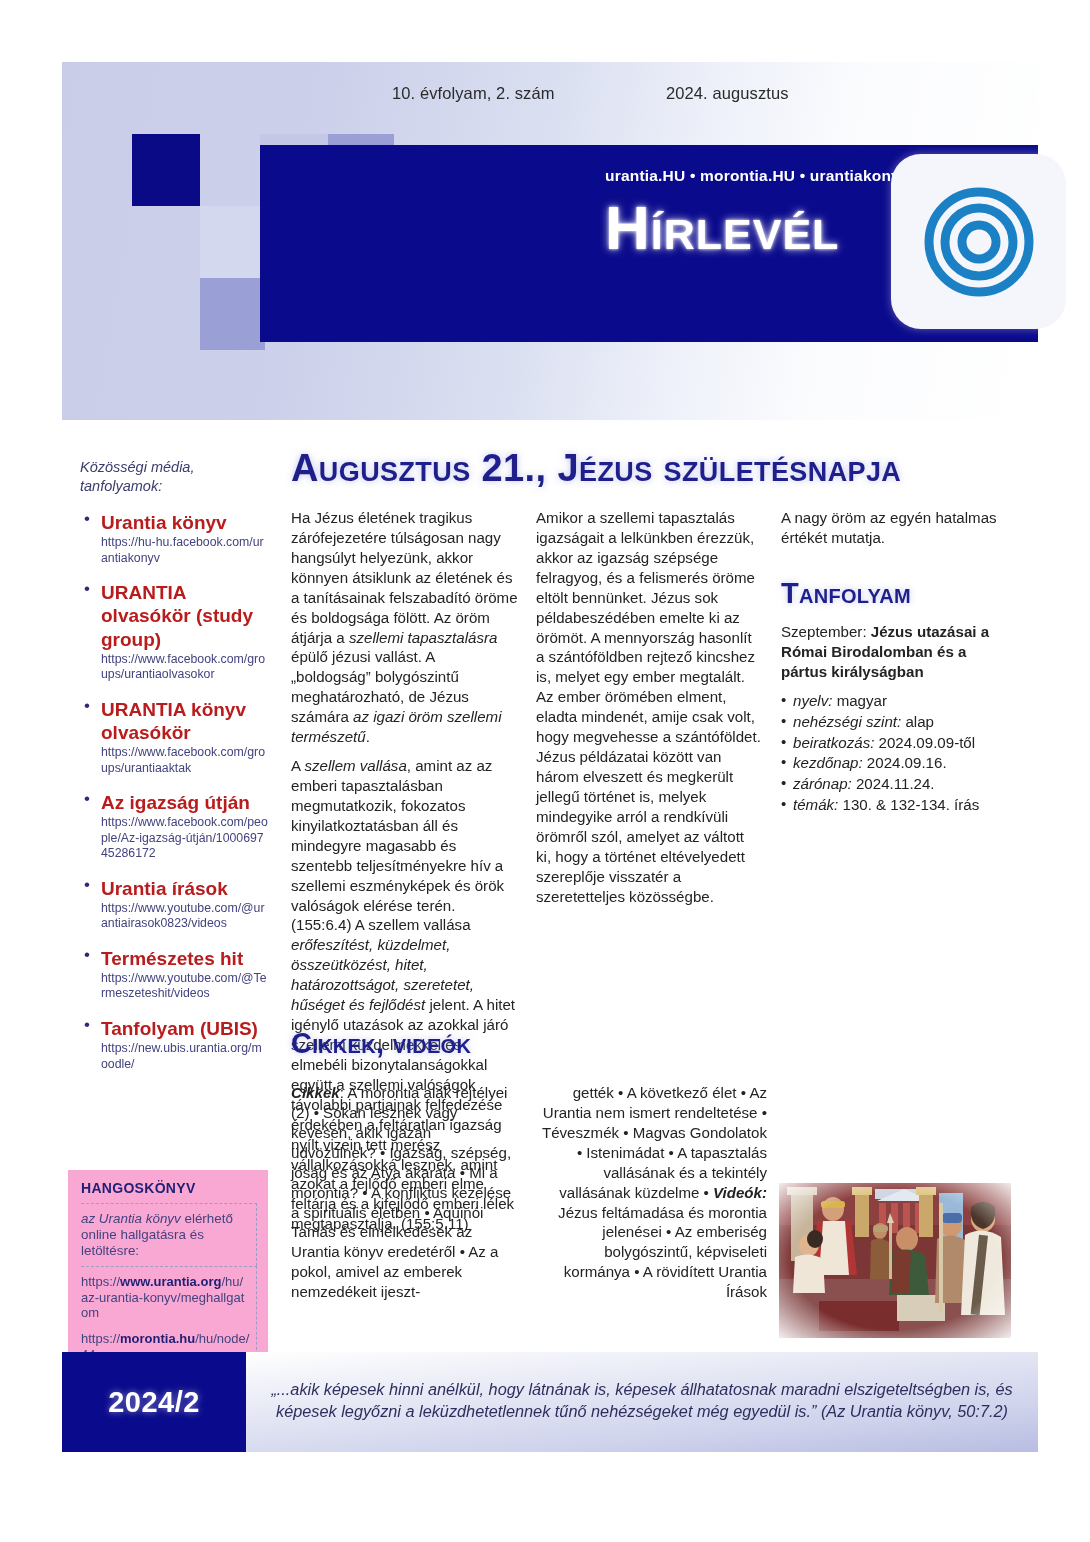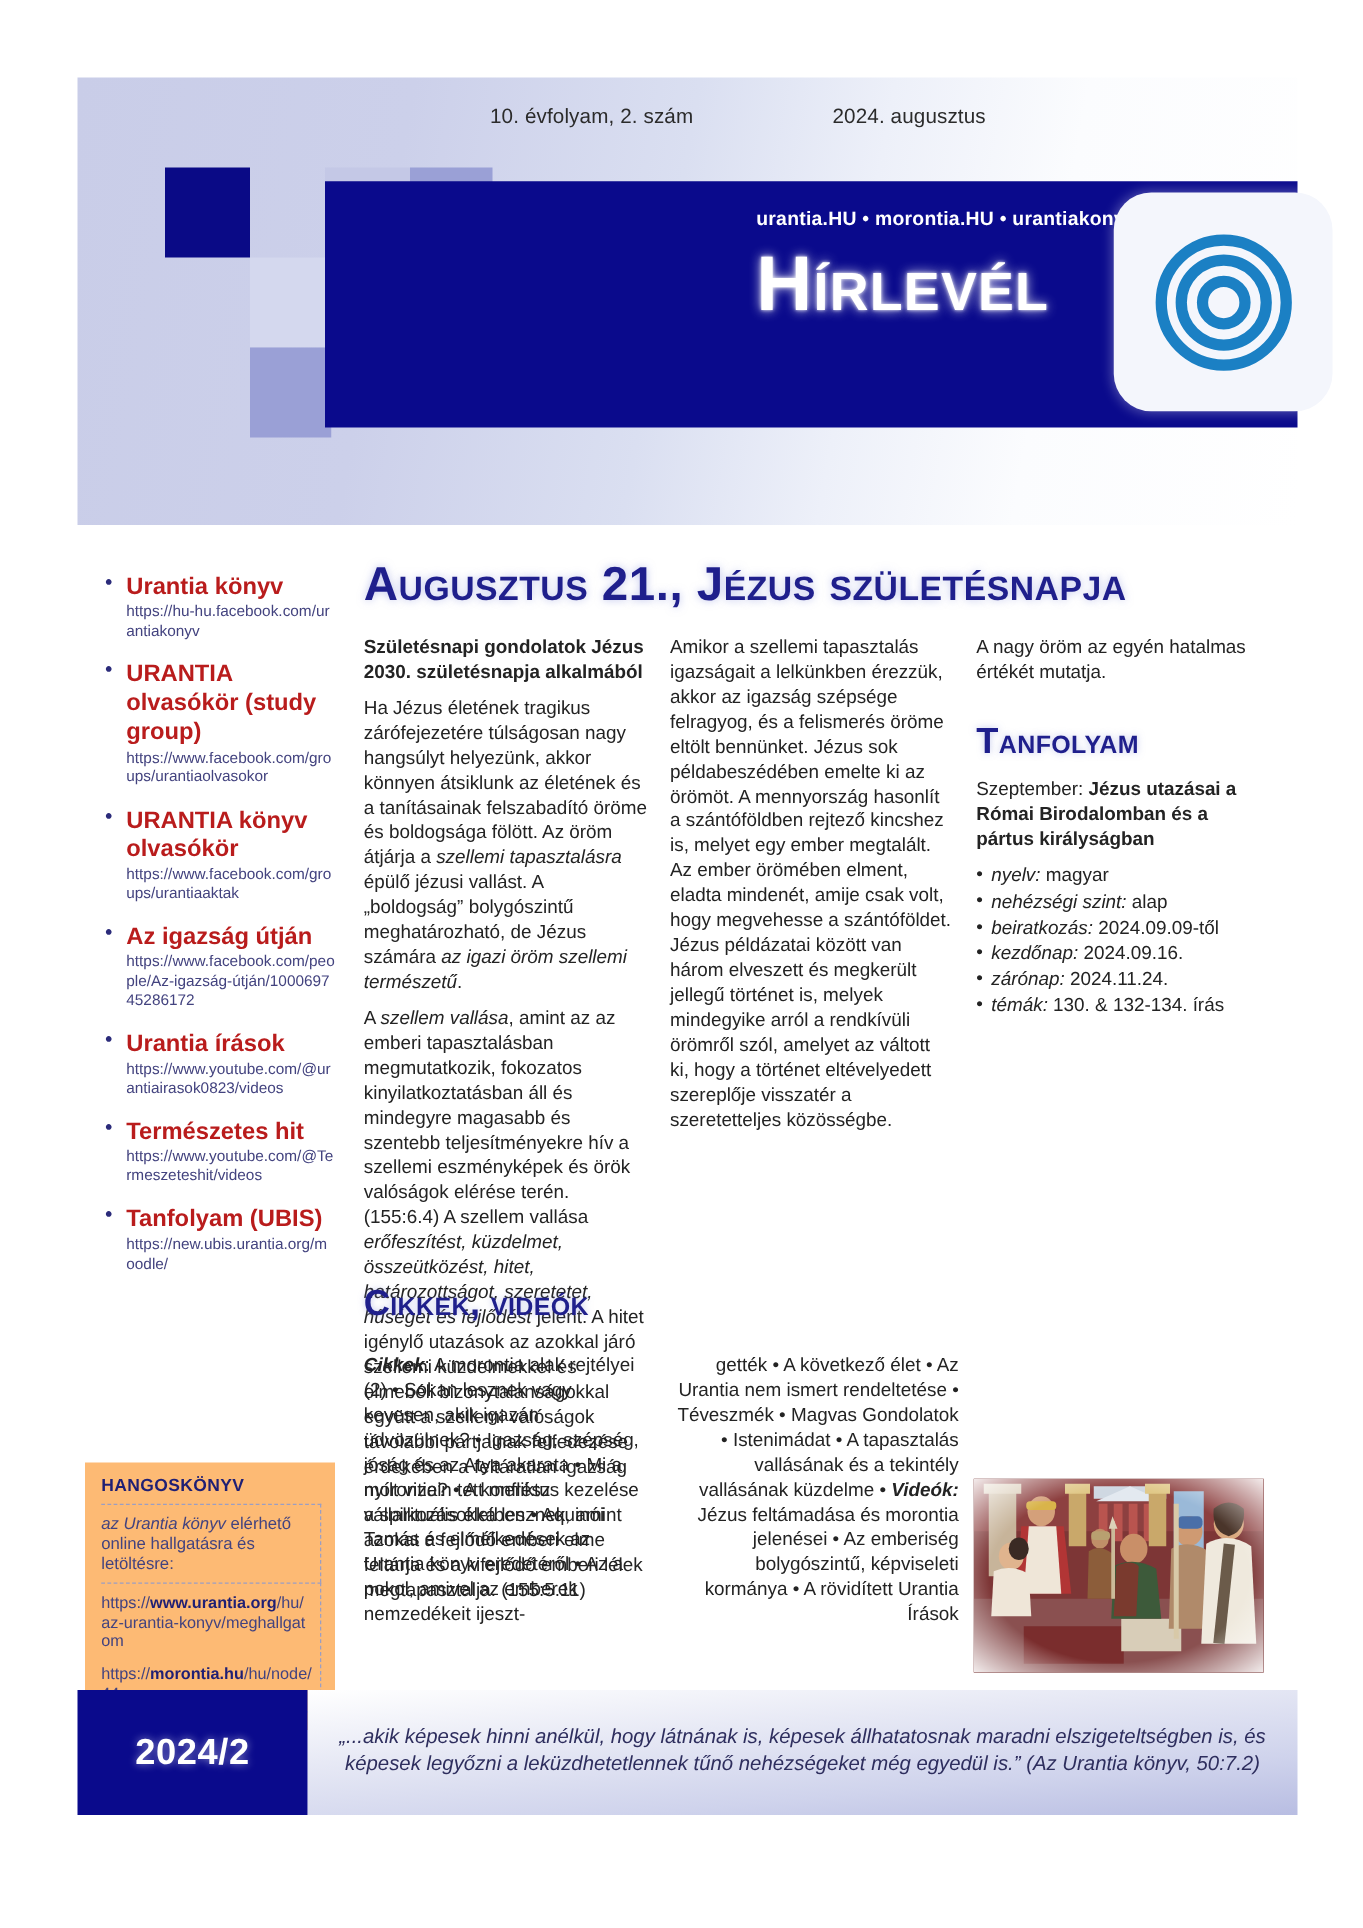--- a/index.html
+++ b/index.html
@@ -140,21 +140,21 @@
     color: #43437f;
     line-height: 1.26;
     word-break: break-all;
   }
 
   .audiobox {
     position: absolute;
     left: 68px;
     top: 1170px;
     width: 200px;
-    background: #fdba74;
+    background: #f9a8d4;
     padding: 10px 11px 14px 13px;
     box-sizing: border-box;
   }
   .audiobox-title {
     font-size: 14px;
     font-weight: bold;
     color: #1f1f74;
     letter-spacing: .3px;
     margin-bottom: 7px;
   }
@@ -318,20 +318,21 @@
     </div>
   </div>
 
   <div class="issue-line">
     <span class="vol">10. évfolyam, 2. szám</span>
     <span class="dat">2024. augusztus</span>
   </div>
 </div>
 
 <div class="sidebar">
+  <div class="sidebar-title">Közösségi média,<br>tanfolyamok:</div>
   <ul class="links">
     <li>
       <span class="link-name">Urantia könyv</span>
       <span class="link-url">https://hu-hu.facebook.com/urantiakonyv</span>
     </li>
     <li>
       <span class="link-name">URANTIA olvasókör (study group)</span>
       <span class="link-url">https://www.facebook.com/groups/urantiaolvasokor</span>
     </li>
     <li>
@@ -364,21 +365,20 @@
   </div>
   <div class="audio-sec">
     <div class="audio-url"><span>https://</span><b>www.urantia.org</b><span>/hu/az-urantia-konyv/meghallgatom</span></div>
     <div class="audio-url" style="margin-top:10px;"><span>https://</span><b>morontia.hu</b><span>/hu/node/44</span></div>
   </div>
 </div>
 
 <div class="main-title">Augusztus 21., Jézus születésnapja</div>
 
 <div class="col" id="col1">
-  <p><b>Születésnapi gondolatok Jézus 2030. születésnapja alkalmából</b></p>
   <p><span>Ha Jézus életének tragikus zárófejezetére túlságosan nagy hangsúlyt helyezünk, akkor könnyen átsiklunk az életének és a tanításainak felszabadító öröme és boldogsága fölött. Az öröm átjárja a </span><i>szellemi tapasztalásra</i><span> épülő jézusi vallást. A „boldogság” bolygószintű meghatározható, de Jézus számára </span><i>az igazi öröm szellemi természetű</i><span>.</span></p>
   <p><span>A </span><i>szellem vallása</i><span>, amint az az emberi tapasztalásban megmutatkozik, fokozatos kinyilatkoztatásban áll és mindegyre magasabb és szentebb teljesítményekre hív a szellemi eszményképek és örök valóságok elérése terén. (155:6.4) A szellem vallása </span><i>erőfeszítést, küzdelmet, összeütközést, hitet, határozottságot, szeretetet, hűséget és fejlődést</i><span> jelent. A hitet igénylő utazások az azokkal járó szellemi küzdelmekkel és elmebéli bizonytalanságokkal együtt a szellemi valóságok távolabbi partjainak felfedezése érdekében a feltáratlan igazság nyílt vizein tett merész vállalkozásokká lesznek, amint azokat a fejlődő emberi elme feltárja és a kifejlődő emberi lélek megtapasztalja. (155:5.11)</span></p>
 </div>
 
 <div class="col" id="col2">
   <p>Amikor a szellemi tapasztalás igazságait a lelkünkben érezzük, akkor az igazság szépsége felragyog, és a felismerés öröme eltölt bennünket. Jézus sok példabeszédében emelte ki az örömöt. A mennyország hasonlít a szántóföldben rejtező kincshez is, melyet egy ember megtalált. Az ember örömében elment, eladta mindenét, amije csak volt, hogy megvehesse a szántóföldet. Jézus példázatai között van három elveszett és megkerült jellegű történet is, melyek mindegyike arról a rendkívüli örömről szól, amelyet az váltott ki, hogy a történet eltévelyedett szereplője visszatér a szeretetteljes közösségbe.</p>
 </div>
 
 <div class="col" id="col3">
   <p class="tight">A nagy öröm az egyén hatalmas értékét mutatja.</p>

